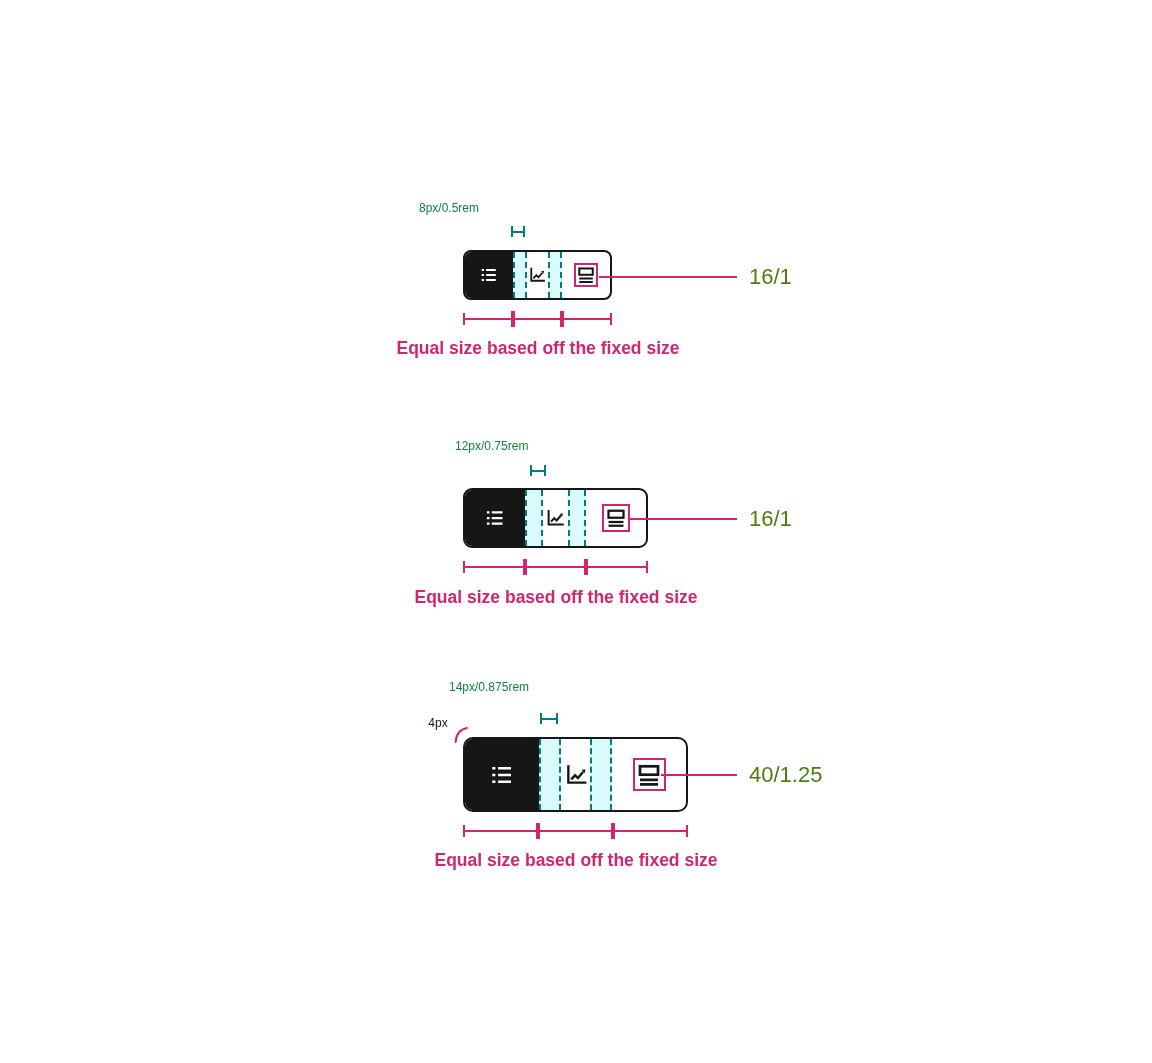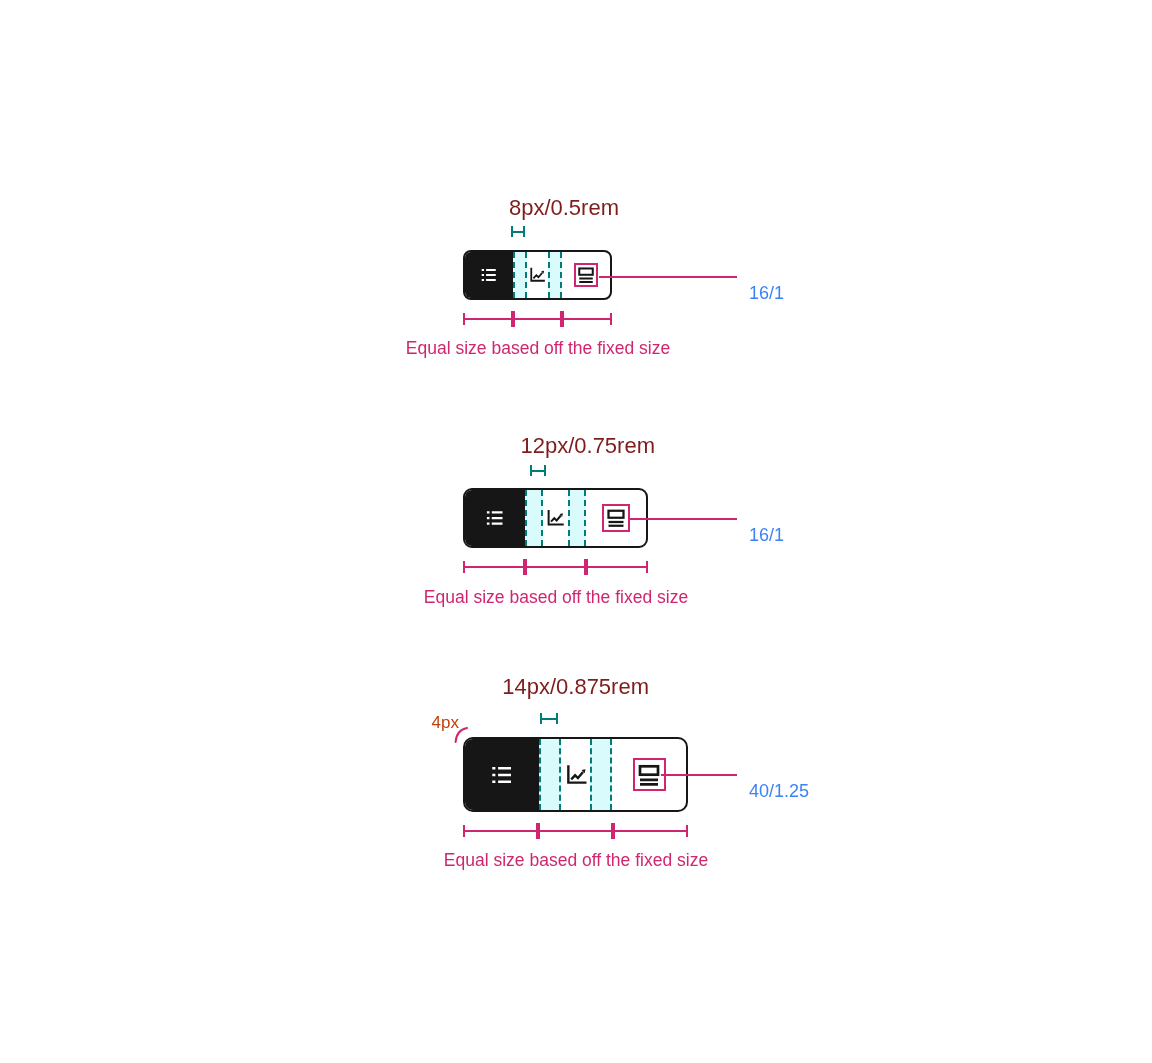--- a/index.html
+++ b/index.html
@@ -3,32 +3,32 @@
 <meta charset="utf-8">
 <style>
   html,body{margin:0;padding:0;}
   body{
     width:1152px;height:1063px;position:relative;background:#ffffff;
     font-family:"Liberation Sans", sans-serif;
     -webkit-font-smoothing:antialiased;
   }
   
   .teal-label{
-    position:absolute;color:#7f1d1d;font-size:22px;line-height:22px;
-    text-align:right;white-space:nowrap;
+    position:absolute;color:#15803d;font-size:12px;line-height:22px;
+    text-align:left;white-space:nowrap;
   }
   .size-label{
-    position:absolute;color:#3b82f6;font-size:18px;line-height:22px;white-space:nowrap;margin-top:16px;
+    position:absolute;color:#4d7c0f;font-size:22px;line-height:22px;white-space:nowrap;
   }
   .caption{
     position:absolute;color:#d02670;font-size:17.5px;line-height:24px;
-    text-align:center;white-space:nowrap;
+    text-align:center;white-space:nowrap;font-weight:bold;
   }
   .small-pink-label{
-    position:absolute;color:#c2410c;font-size:17px;line-height:22px;text-align:right;
+    position:absolute;color:#0f172a;font-size:12px;line-height:22px;text-align:center;
   }
   
   .hbracket{position:absolute;height:11px;display:flex;align-items:center;}
   .hb-v{width:2px;height:11px;background:#007d79;flex:0 0 auto;}
   .hb-bar{flex:1;height:2px;background:#007d79;}
   
   .component{
     position:absolute;box-sizing:border-box;background:#ffffff;
     border:2px solid #161616;display:flex;overflow:hidden;
   }

